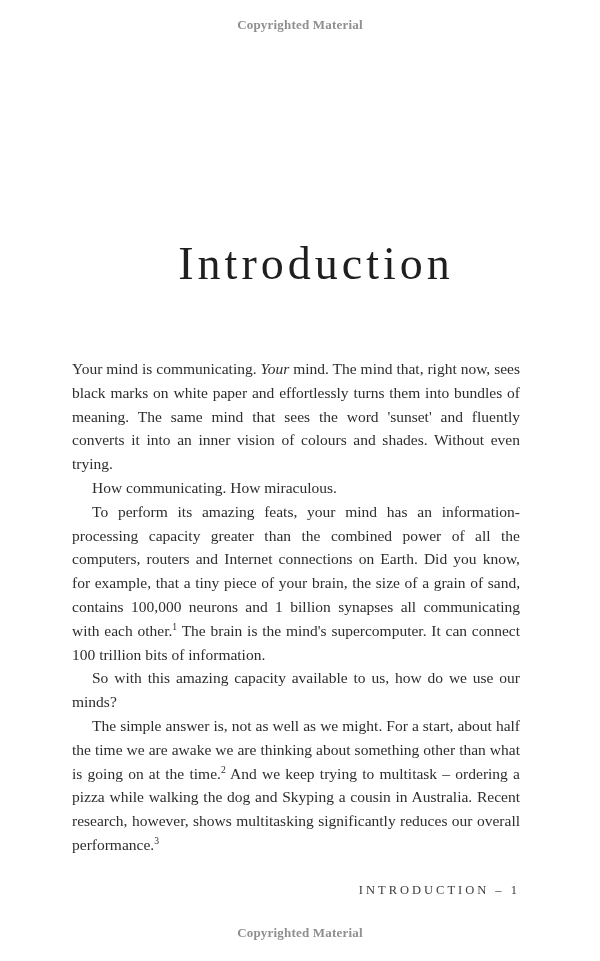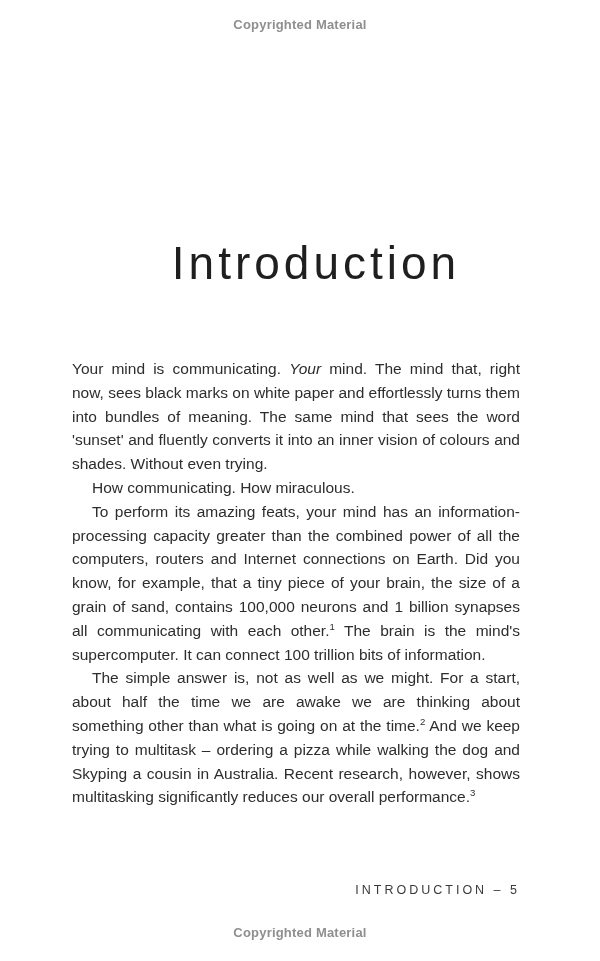--- a/index.html
+++ b/index.html
@@ -5,21 +5,21 @@
   html, body {
     margin: 0;
     padding: 0;
     background: #ffffff;
   }
   .page {
     position: relative;
     width: 600px;
     height: 961px;
     background: #ffffff;
-    font-family: Liberation Sans, sans-serif;
+    font-family: Liberation Serif, serif;
     overflow: hidden;
   }
   .watermark {
     position: absolute;
     left: 0;
     width: 600px;
     text-align: center;
     font-size: 13px;
     font-weight: bold;
     color: #8f8f8f;
@@ -80,19 +80,20 @@
 
 <div class="page">
   <div class="watermark top">Copyrighted Material</div>
 
   <h1 class="title" style="margin:0; font-weight:300;">Introduction</h1>
 
   <div class="body-text">
       <p><span>Your mind is communicating. </span><em>Your</em><span> mind. The mind that, right now, sees black marks on white paper and effortlessly turns them into bundles of meaning. The same mind that sees the word 'sunset' and fluently converts it into an inner vision of colours and shades. Without even trying.</span></p>
       <p class="indent"><span>How communicating. How miraculous.</span></p>
       <p class="indent"><span>To perform its amazing feats, your mind has an information-processing capacity greater than the combined power of all the computers, routers and Internet connections on Earth. Did you know, for example, that a tiny piece of your brain, the size of a grain of sand, contains 100,000 neurons and 1 billion synapses all communicating with each other.</span><sup>1</sup><span> The brain is the mind's supercomputer. It can connect 100 trillion bits of information.</span></p>
+      <p class="indent"><span>So with this amazing capacity available to us, how do we use our minds?</span></p>
       <p class="indent"><span>The simple answer is, not as well as we might. For a start, about half the time we are awake we are thinking about something other than what is going on at the time.</span><sup>2</sup><span> And we keep trying to multitask – ordering a pizza while walking the dog and Skyping a cousin in Australia. Recent research, however, shows multitasking significantly reduces our overall performance.</span><sup>3</sup></p>
     </div>
 
-  <div class="running-footer">INTRODUCTION – 5</div>
+  <div class="running-footer">INTRODUCTION – 1</div>
 
   <div class="watermark bottom">Copyrighted Material</div>
 </div>
 
 </body></html>

